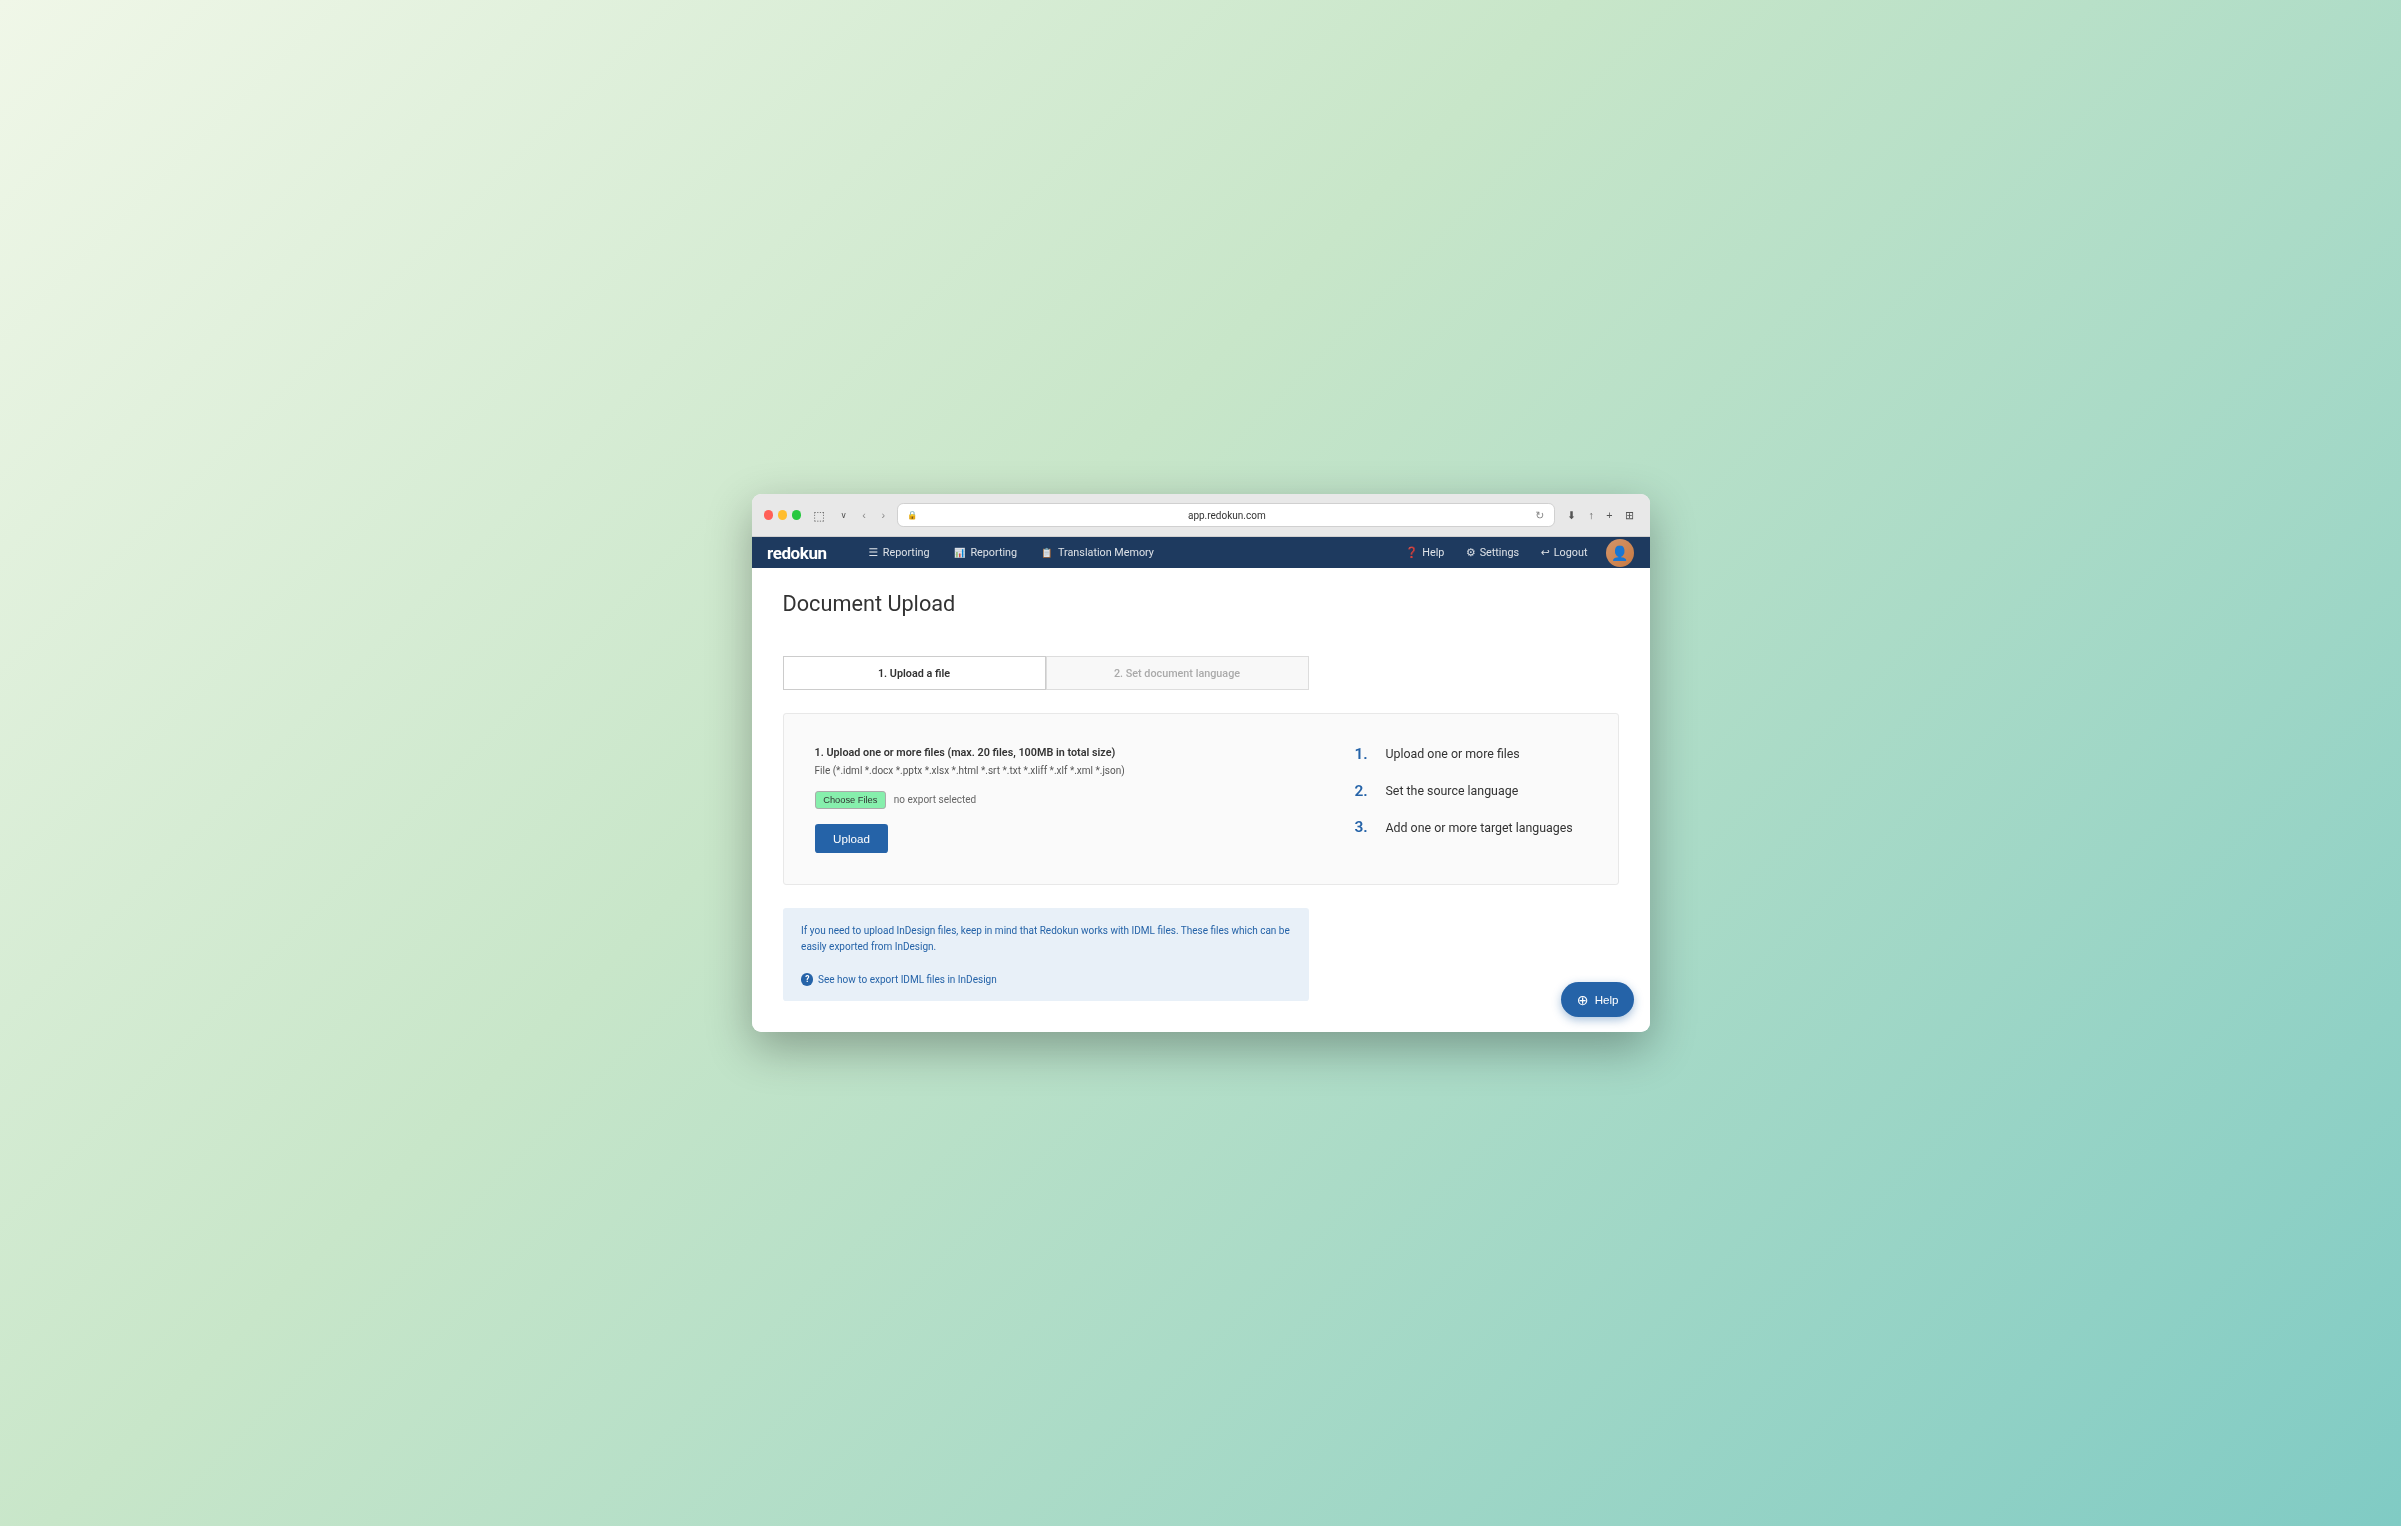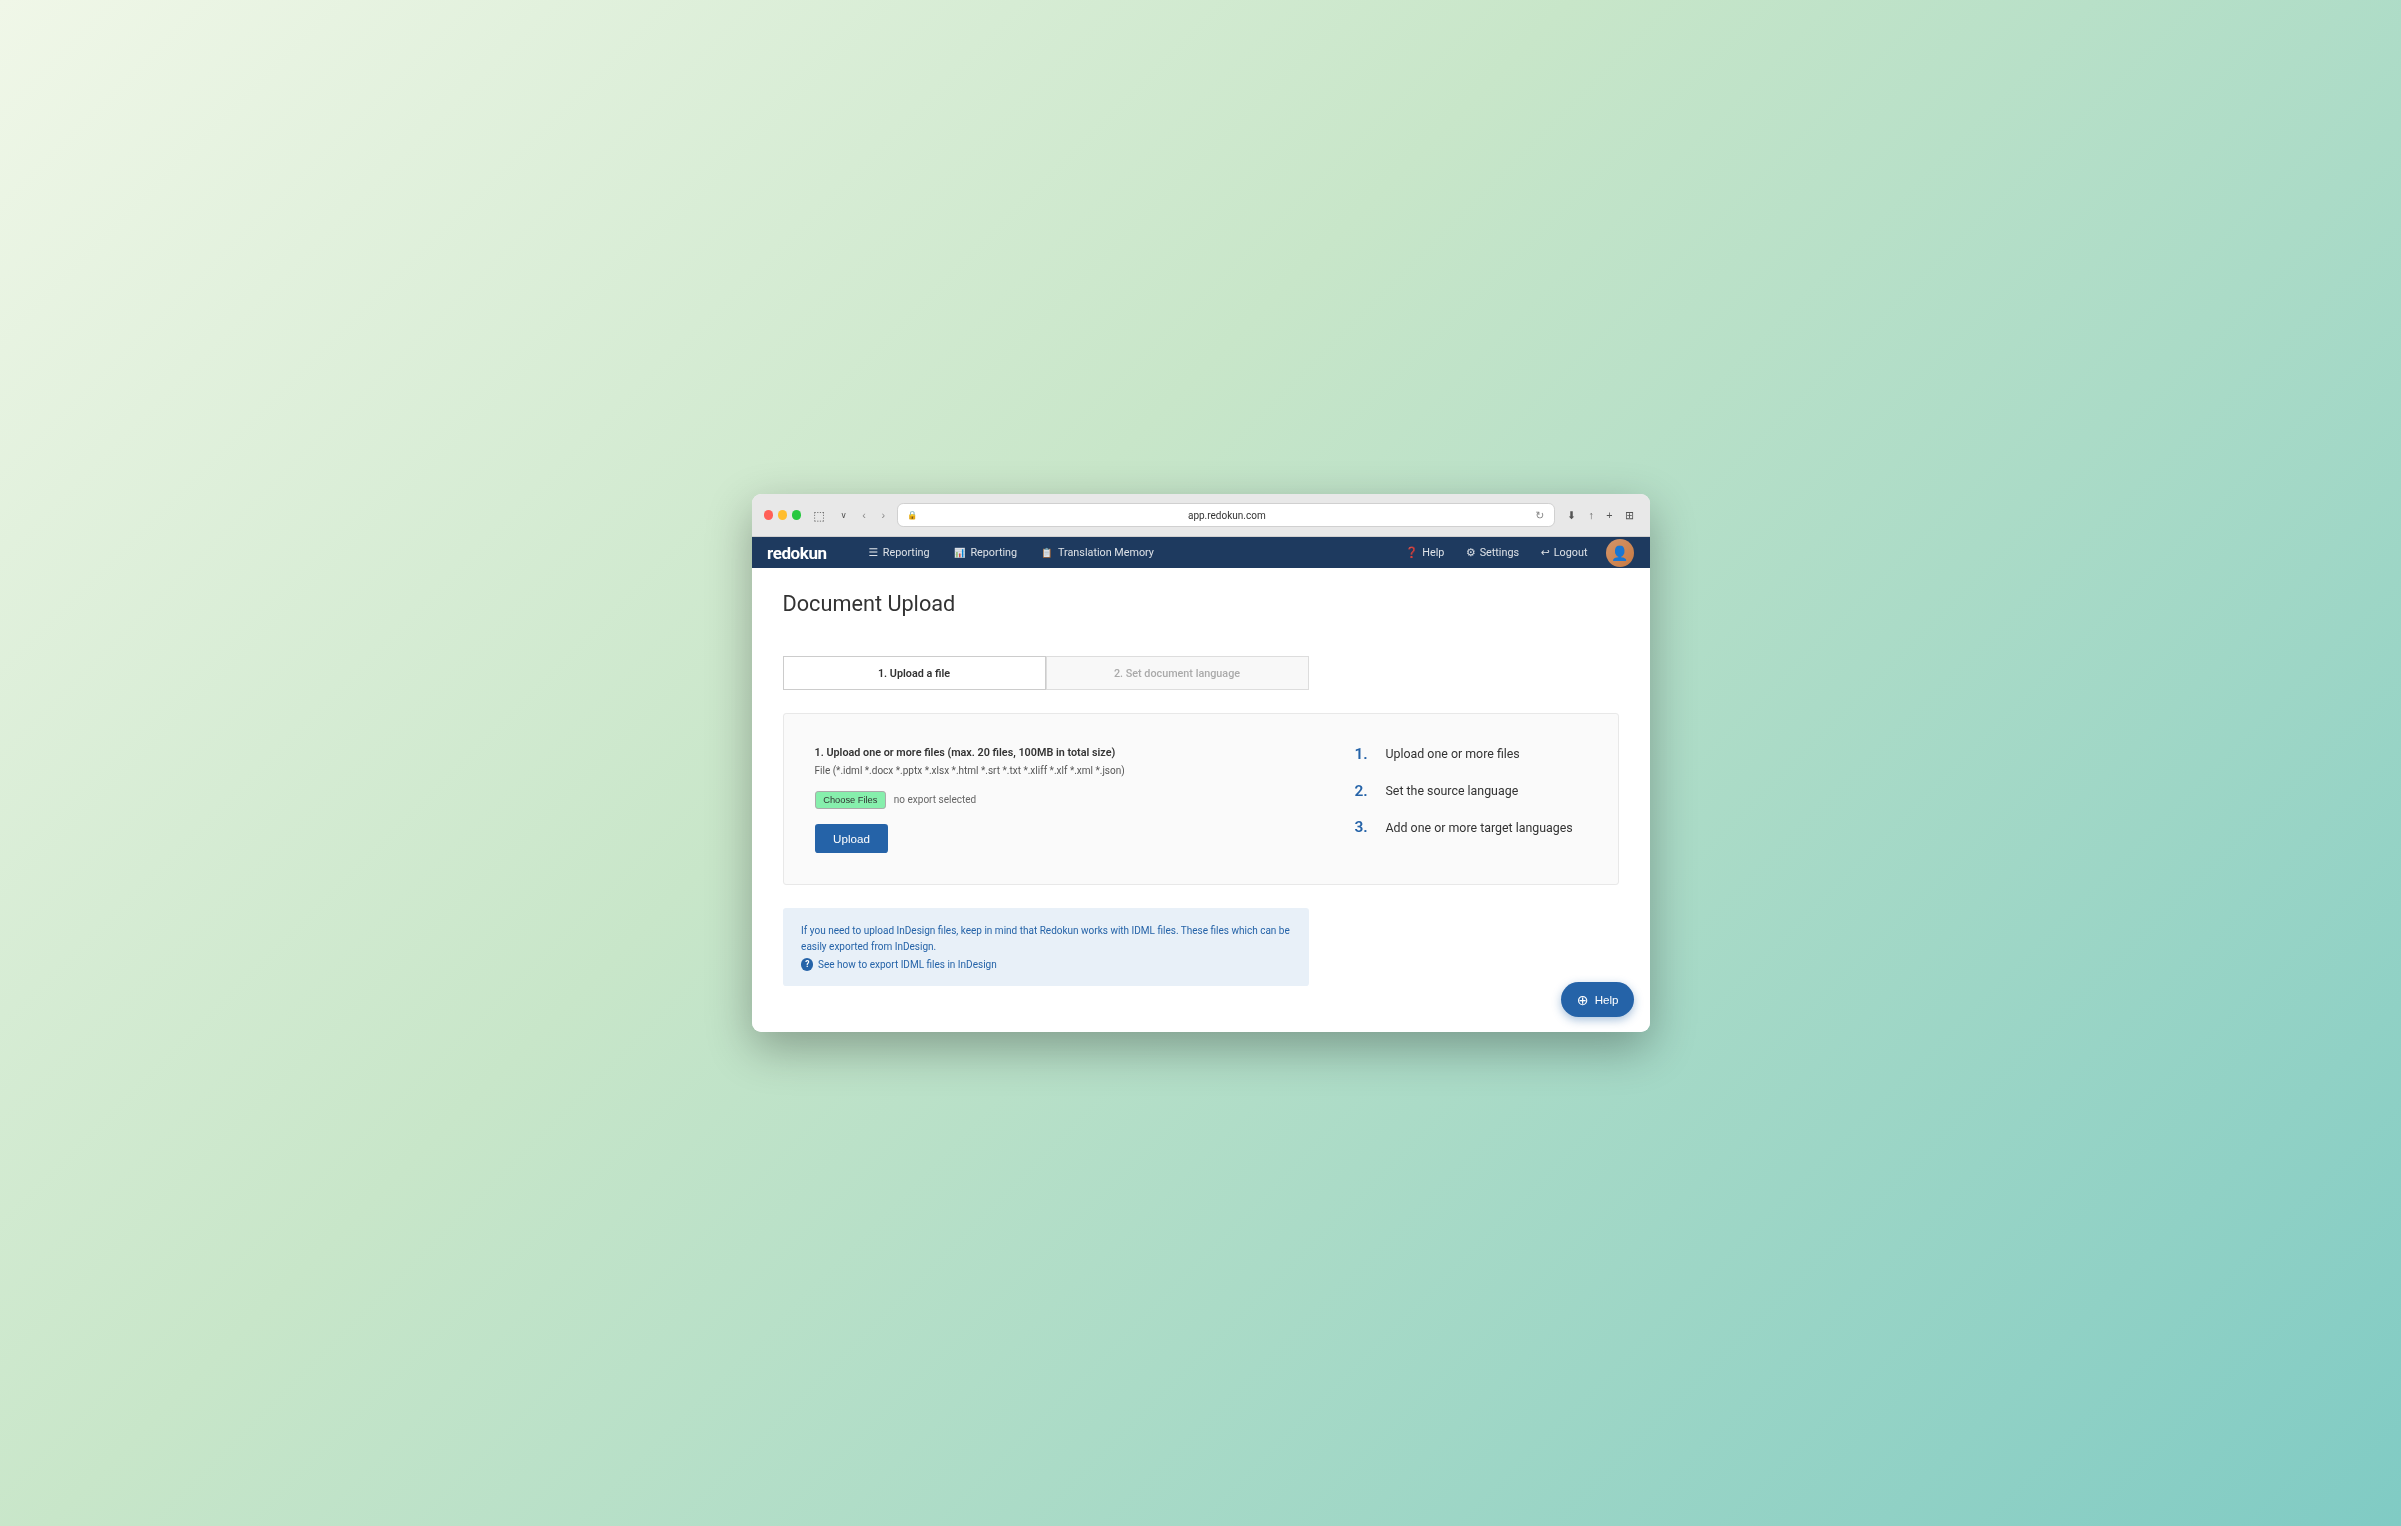--- a/index.html
+++ b/index.html
@@ -299,21 +299,21 @@
       border-radius: 3.1px;
       padding: 15.5px 18.6px;
       margin-top: 23px;
       max-width: 526px;
     }
 
     .info-text {
       font-size: 10px;
       color: #2563a8;
       line-height: 1.6;
-      margin-bottom: 3px;
+      margin-bottom: 18px;
     }
 
     .info-link {
       display: flex;
       align-items: center;
       gap: 4.6px;
       font-size: 10px;
       color: #2563a8;
       text-decoration: none;
       cursor: pointer;

